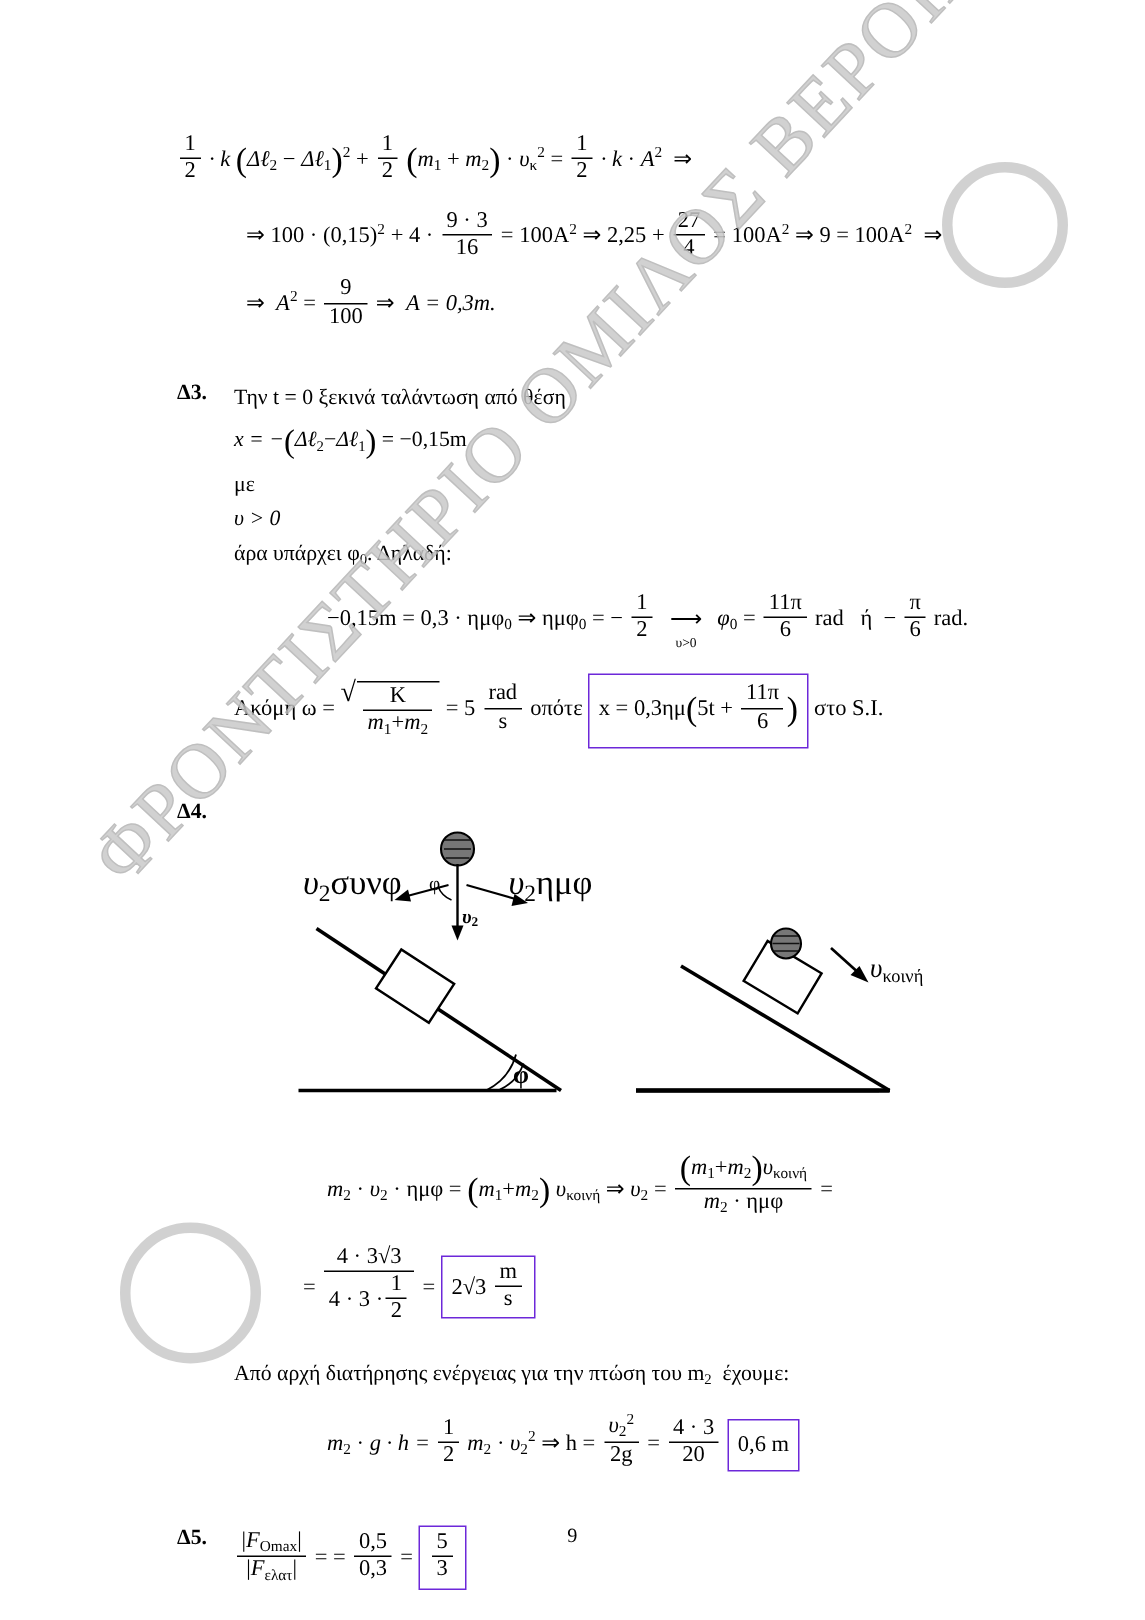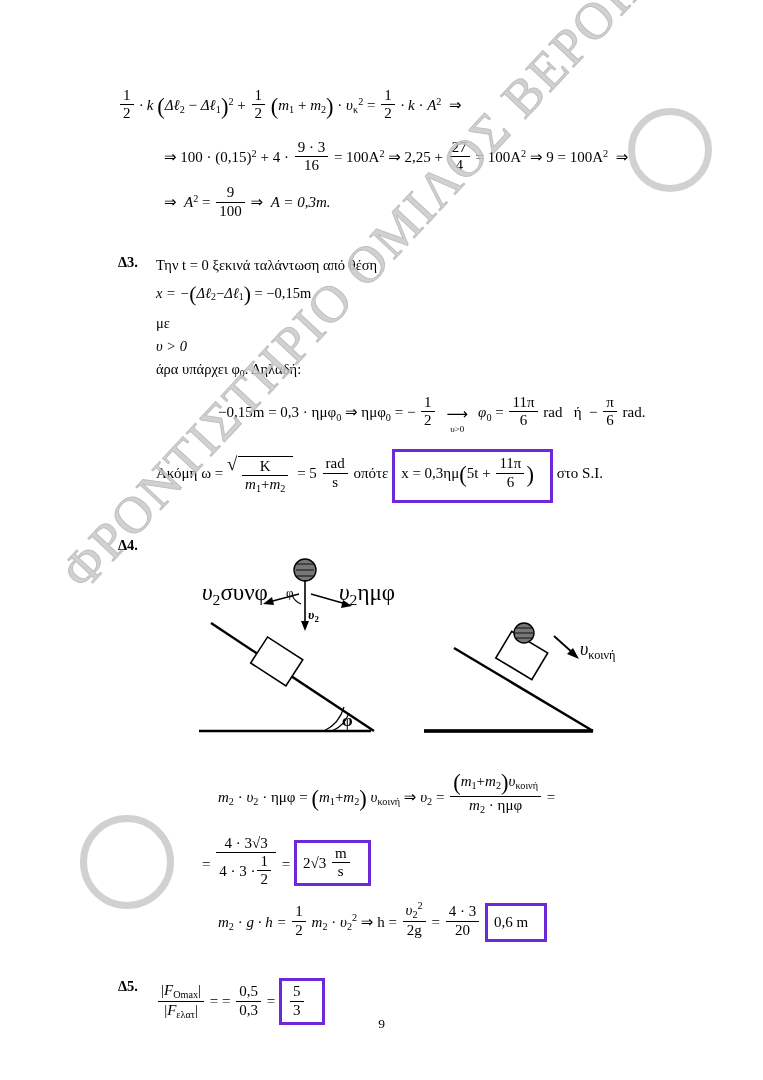--- a/index.html
+++ b/index.html
@@ -64,22 +64,22 @@
     padding: 1px 3px 0 2px;
   }
   .sqrt > .sign {
     position: absolute;
     left: 0;
     top: -1px;
     font-size: 1.25em;
     line-height: 1;
   }
   .boxed {
-    border: 3px solid #6d28d9;
-    padding: 2px 16px 3px 6px;
+    border: 1px solid #6d28d9;
+    padding: 2px 6px 3px 6px;
     display: inline-block;
   }
 
   
   .para {
     font-size: 14.5px;
     line-height: 1.55;
     margin: 0 0 4px 0;
   }
   .item {
@@ -393,20 +393,24 @@
             <span class="num">4 · 3√3</span>
             <span class="den"><span>4 · 3 ·</span><span class="frac"><span class="num">1</span><span class="den">2</span></span></span>
           </span>
           <span>=</span>
           <span class="boxed">
             <span>2√3</span>
             <span class="frac"><span class="num">m</span><span class="den">s</span></span>
           </span>
         </div>
 
+        <div class="math" style="margin-top:22px;">
+          <span>Από αρχή διατήρησης ενέργειας για την πτώση του  m</span><span class="sub">2</span>
+          <span>&nbsp;</span><span>έχουμε:</span>
+        </div>
 
         <div class="eq-line math indent2" style="margin-top:12px;">
           <span class="it">m</span><span class="sub">2</span>
           <span>·</span>
           <span class="it">g · h =</span>
           <span class="frac"><span class="num">1</span><span class="den">2</span></span>
           <span class="it">m</span><span class="sub">2</span>
           <span>·</span>
           <span class="it">υ</span><span class="sub">2</span><span class="sup">2</span>
           <span>⇒ h =</span>

